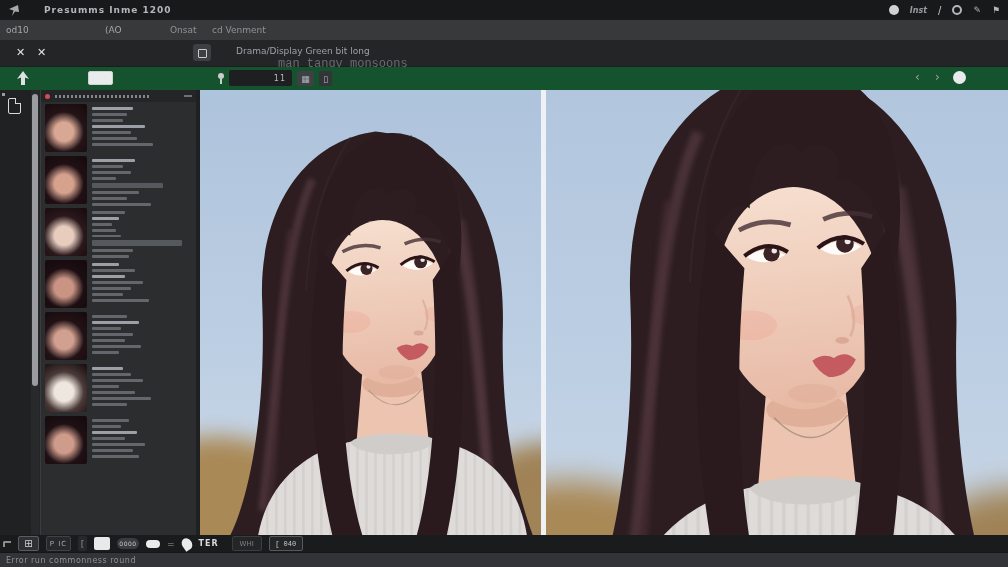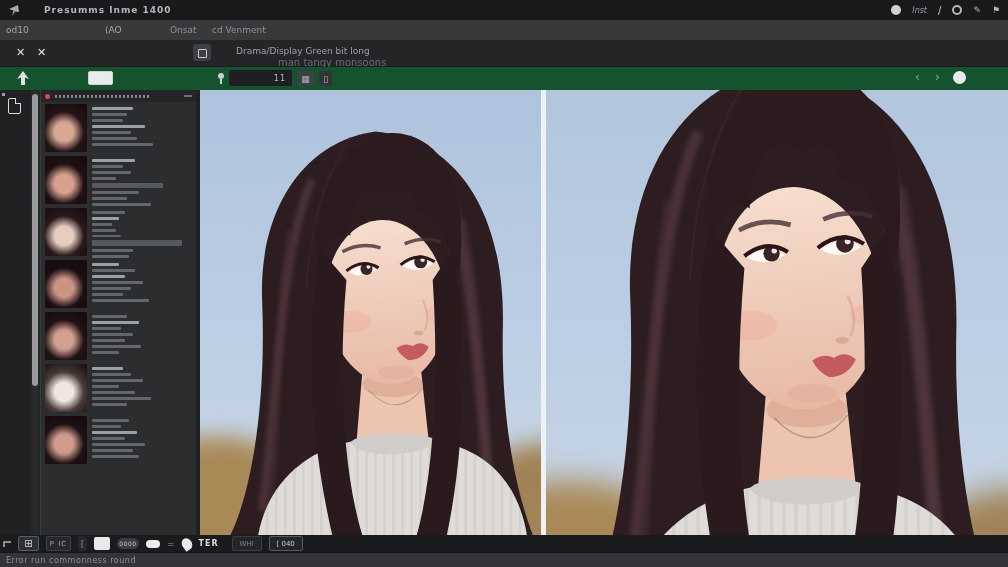--- a/index.html
+++ b/index.html
@@ -7,21 +7,21 @@
               font-family:"DejaVu Sans", sans-serif; }
   .app { position:relative; width:1008px; height:567px; background:#232527; }
 
   
   .titlebar { position:absolute; top:0; left:0; right:0; height:20px; background:#17191b;
               display:flex; align-items:center; color:#b9bbbe; }
   .logo { margin-left:7px; }
   .title { margin-left:24px; font-size:9px; font-weight:bold; letter-spacing:1px; color:#b4b6b9; }
   .tb-right { position:absolute; right:8px; top:0; height:20px; display:flex; align-items:center; gap:11px; }
   .avatar { width:10px; height:10px; border-radius:50%; background:#cfd1d3; display:inline-block; }
-  .acct { font-size:8px; font-style:italic; color:#9a9da0; }
+  .acct { font-size:8px; font-style:italic; color:#9a9da0;font-weight:bold; }
   .slash { font-size:10px; color:#c8cacd; }
   .ring { width:10px; height:10px; border-radius:50%; border:2.5px solid #b4b6b9; display:inline-block; }
   .glyph-icon { font-size:9px; color:#b4b6b9; }
 
   
   .menubar { position:absolute; top:20px; left:0; right:0; height:20px; background:#37393b;
              font-size:9px; color:#a3a6a9;text-align:right; }
   .menubar span { position:absolute; top:5px; }
   .mi1 { left:6px; }  .mi2 { left:105px; }
   .mi3 { left:170px; color:#8f9296; } .mi4 { left:212px; color:#8f9296; }
@@ -29,21 +29,21 @@
   
   .optionsrow { position:absolute; top:40px; left:0; right:0; height:27px; background:#232527;
                 border-bottom:1px solid #1b1d1f; }
   .xmark { position:absolute; top:6px; font-size:11px; color:#e4e6e8; cursor:default; }
   .x1 { left:16px; } .x2 { left:37px; }
   .stop-btn { position:absolute; left:193px; top:4px; width:18px; height:17px; background:#3d4043;
               border-radius:3px; }
   .stop-btn::after { content:""; position:absolute; left:5px; top:4.5px; width:7px; height:7px;
                      border:1.5px solid #caccce; border-radius:1px; }
   .opt-title { position:absolute; left:220px; top:6px; font-size:9px; color:#9ca2a8;margin-left:16px; }
-  .opt-sub { position:absolute; left:278px; top:17px; font-size:10px; color:#686b6f; }
+  .opt-sub { position:absolute; left:278px; top:17px; font-size:12px; color:#686b6f;font-family:Liberation Mono, monospace; }
 
   
   .toolbar { position:absolute; top:67px; left:0; right:0; height:23px; background:#14532d; }
   .move-icon { position:absolute; left:16px; top:4px; }
   .swatch { position:absolute; left:88px; top:4px; width:25px; height:14px; background:#e9ebed;
             border-radius:2px; border:1px solid #cfd1d3; }
   .pin { position:absolute; left:218px; top:6px; width:6px; height:6px; border-radius:50%; background:#caccce; }
   .pin::after { content:""; position:absolute; left:2px; top:6px; width:1.5px; height:5px; background:#caccce; }
   .field { position:absolute; left:229px; top:3px; width:63px; height:16px; background:#1d1f21;
            border-radius:2px; display:flex; align-items:center; justify-content:flex-end; padding-right:6px; }
@@ -99,37 +99,37 @@
   .bracket { width:9px; color:#8a8d90; font-size:9px; background:#26282b; }
   .wsquare { width:16px; height:13px; background:#e7e9eb; border-radius:2px; }
   .counter { width:22px; height:11px; background:#3a3d40; border-radius:6px; font-size:6px;
              color:#caccce; letter-spacing:0.5px; }
   .woval { width:14px; height:8px; background:#e9ebed; border-radius:4px; }
   .equals { font-size:9px; color:#9a9da0; }
   .pen { width:10px; height:12px; background:#e8eaec; border-radius:50% 50% 50% 0;
          transform:rotate(-35deg); }
   .ter { font-size:8px; font-weight:bold; color:#d8dadc; letter-spacing:1px; }
   .whi-btn { width:30px; background:#232527; border:1px solid #3a3d40; color:#7e8184; margin-left:6px; }
-  .code-btn { width:34px; background:#232527; border:1px solid #55585c; color:#caccce; }
+  .code-btn { width:34px; background:#232527; border:1px solid #55585c; color:#caccce;font-family:Liberation Mono, monospace; }
 
   
   .statusbar { position:absolute; top:552px; left:0; right:0; height:15px; background:#323437;
                border-top:1px solid #141618; display:flex; align-items:center; }
   .status-msg { margin-left:6px; font-size:8px; color:#8f9296; letter-spacing:0.5px; }
 </style>
 </head>
 <body>
 
 <div class="app">
 
   <div class="titlebar">
     <svg class="logo" width="13" height="13" viewBox="0 0 13 13">
       <path d="M11,1 L2,5 L6.5,6.5 L5,12 L8,7.5 L12,8 Z" fill="#a8abae"></path>
     </svg>
-    <span class="title">Presumms Inme 1400</span>
+    <span class="title">Presumms Inme 1200</span>
     <div class="tb-right">
       <span class="avatar"></span>
       <span class="acct">Inst</span>
       <span class="slash">/</span>
       <span class="ring"></span>
       <span class="glyph-icon">✎</span>
       <span class="glyph-icon">⚑</span>
     </div>
   </div>
 

